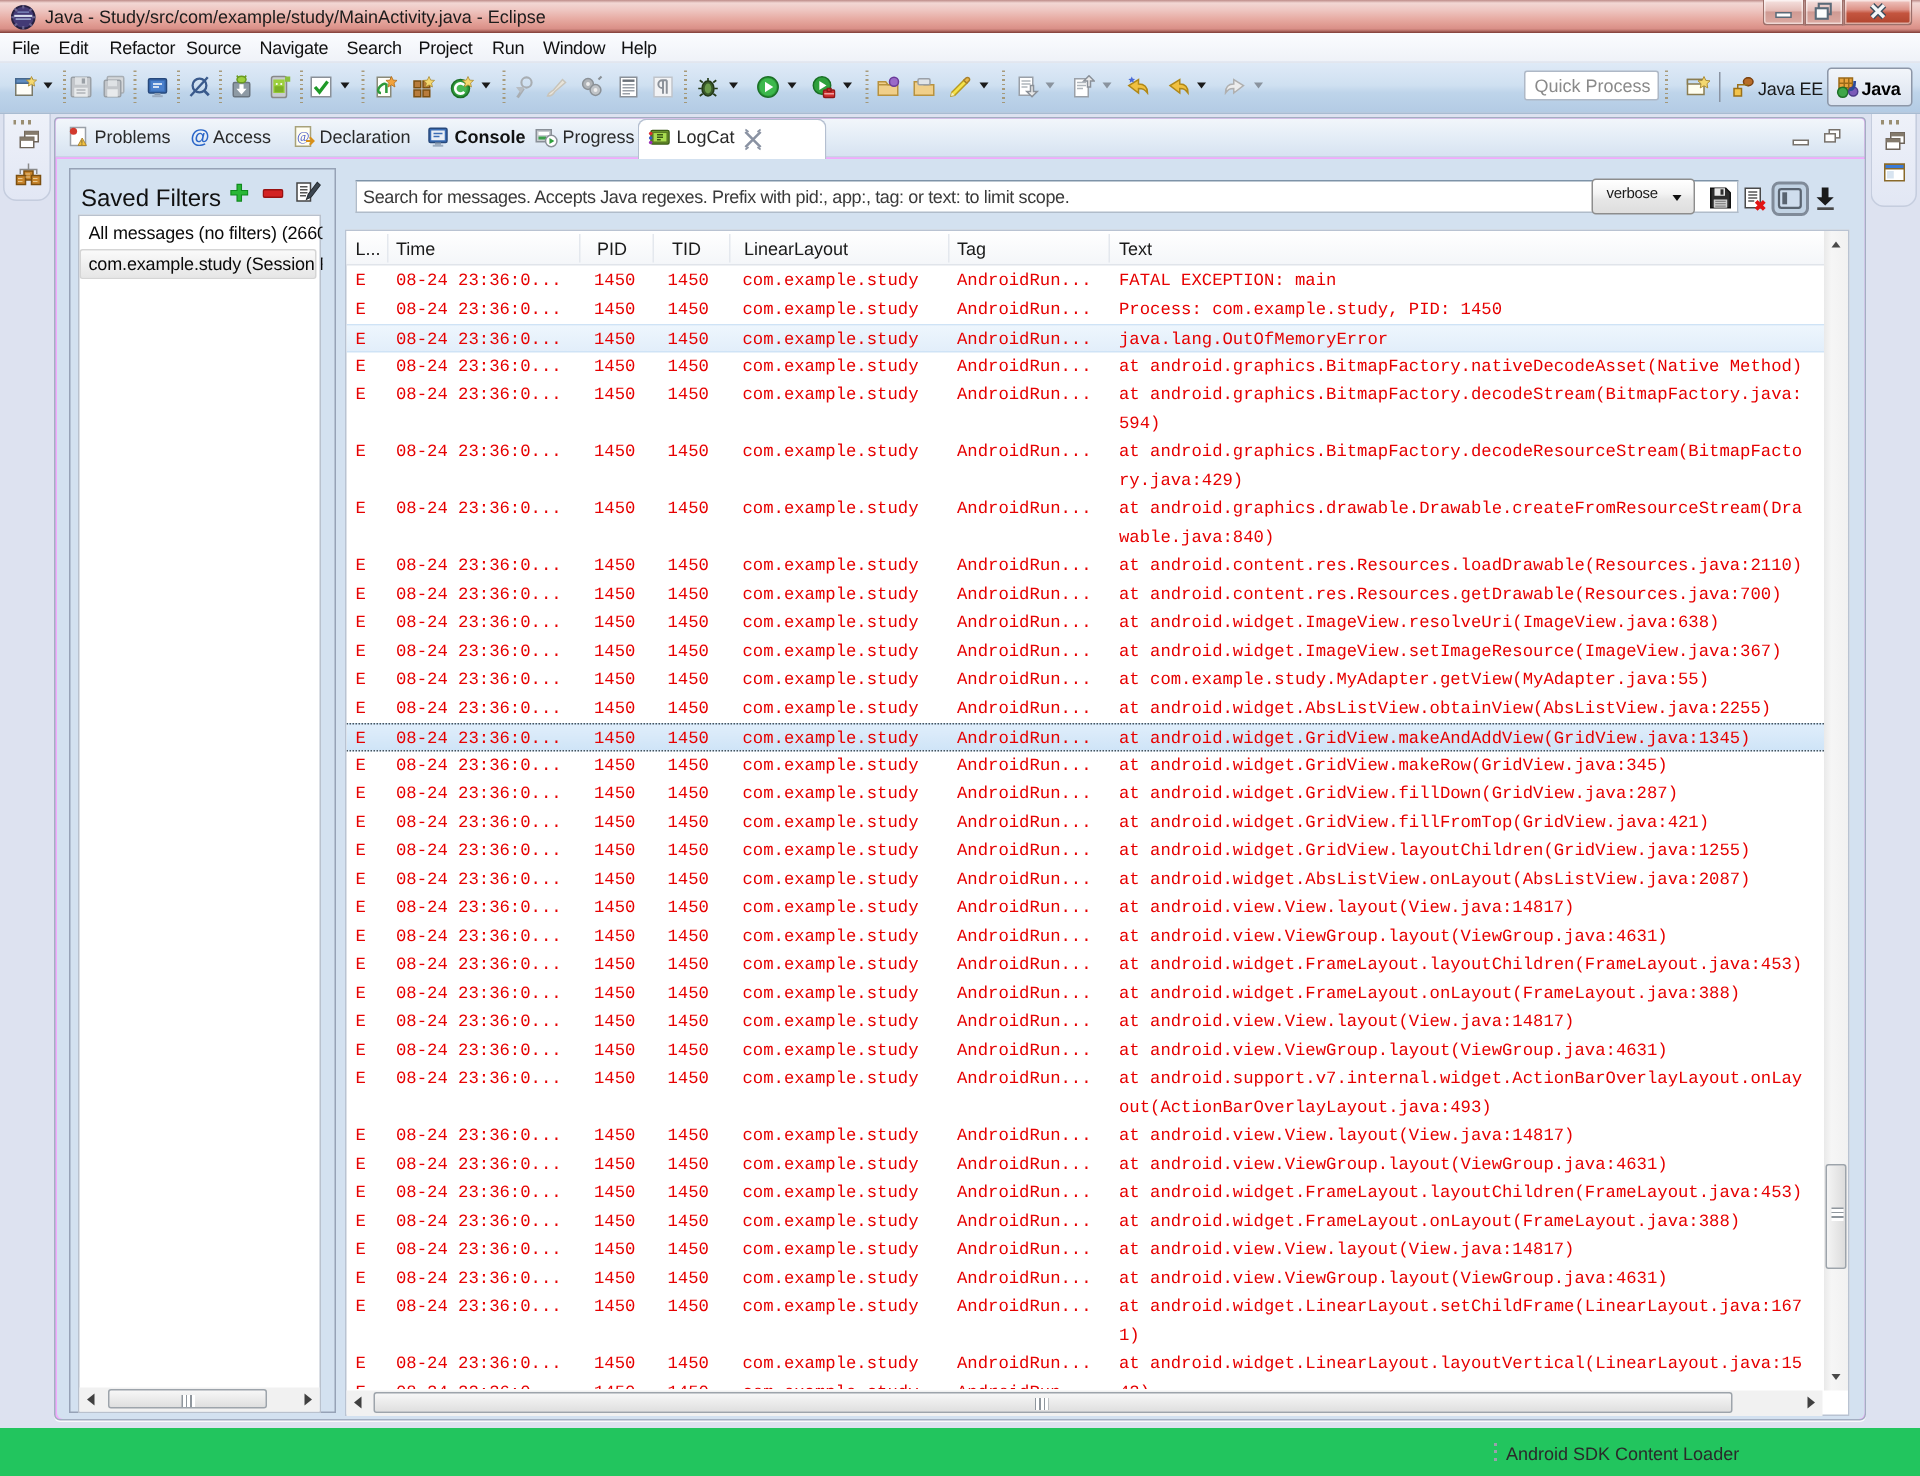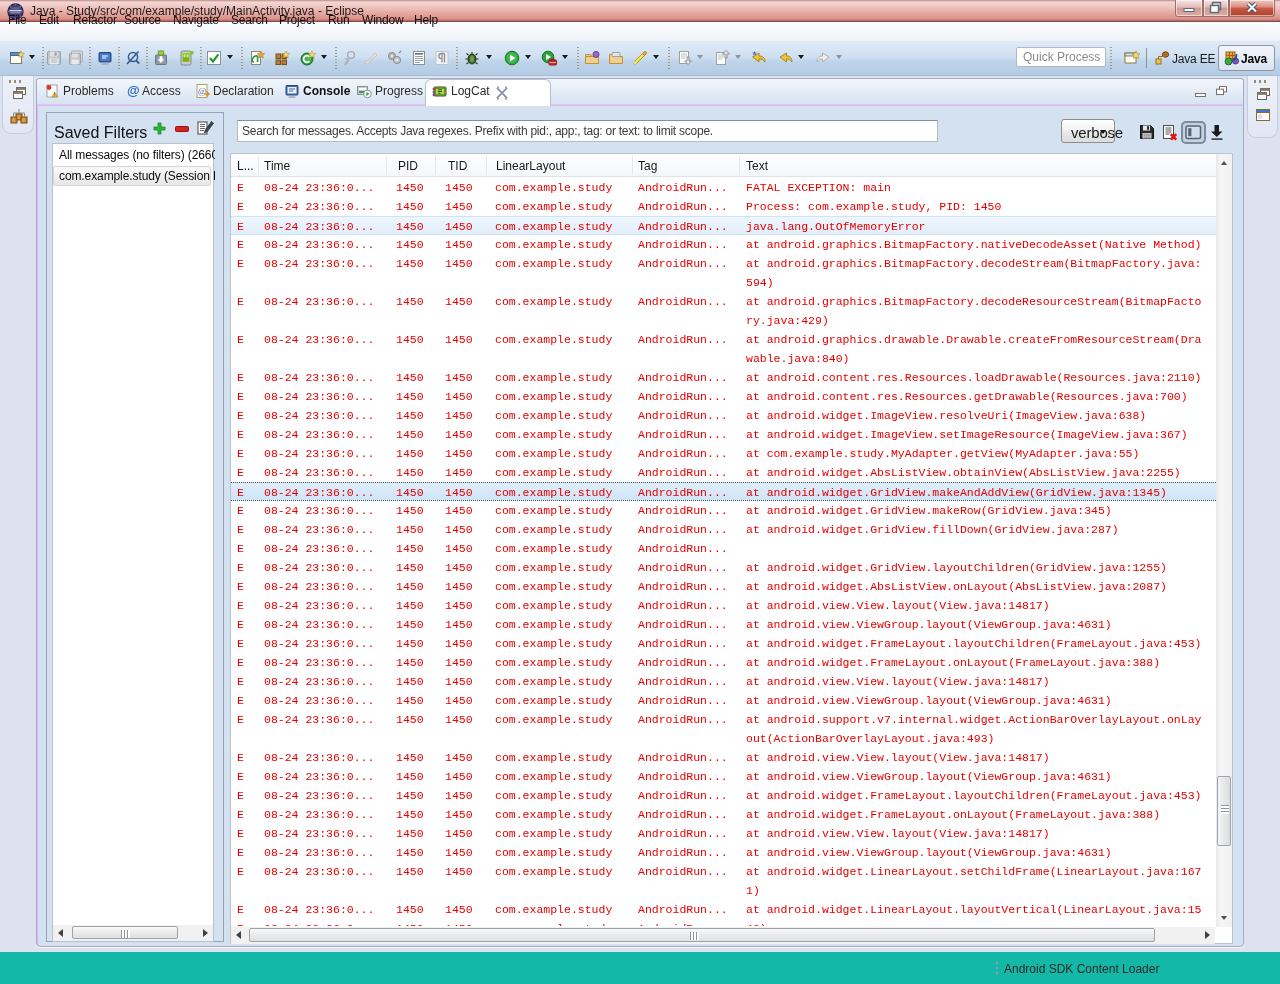--- a/index.html
+++ b/index.html
@@ -4,21 +4,21 @@
 html,body{width:1280px;height:984px;overflow:hidden;font-family:"Liberation Sans",sans-serif;background:#dde2f0}
 .abs{position:absolute}
 #titlebar{position:absolute;left:0;top:0;width:1280px;height:22px;background:linear-gradient(180deg,#bd8b88 0,#f2d7d4 2px,#eec5c0 7px,#e8aea6 12px,#e19d94 16px,#da9088 19px,#c57d75 20px,#7e3c36 22px)}
 #title-ic{position:absolute;left:7px;top:3px}
 #titletxt{position:absolute;left:30px;top:4px;font-size:12px;color:#1c1c1c}
 .winbtn{position:absolute;top:0;height:17px;border:1px solid #9c6f6a;border-top:none;background:linear-gradient(180deg,#f6e3e1 0,#e4bcb7 45%,#cf9a93 50%,#dcaaa2 100%);box-shadow:inset 0 0 0 1px rgba(255,255,255,.55)}
 #btnmin{left:1175px;width:28px;border-radius:0 0 0 3px}
 #btnmax{left:1203px;width:26px}
 #btncls{left:1229px;width:46px;border-radius:0 0 3px 0;background:linear-gradient(180deg,#f0c8c3 0,#dd9287 40%,#c4553f 55%,#b1442e 100%)}
 #menubar{position:absolute;left:0;top:22px;width:1280px;height:20px;background:linear-gradient(180deg,#fbfcfe,#eff2f8);border-bottom:1px solid #e2e6ee}
-.mi{position:absolute;top:13px;font-size:12px;letter-spacing:-0.2px;color:#101010}
+.mi{position:absolute;top:25px;font-size:12px;letter-spacing:-0.2px;color:#101010}
 #toolbar{position:absolute;left:0;top:42px;width:1280px;height:34px;background:linear-gradient(180deg,#dfeaf7 0,#cfe0f1 45%,#bed4ea 60%,#b3cbe4 100%);border-bottom:1px solid #a8bcd2}
 .tbi{position:absolute;top:50px;width:16px;height:16px}
 .tsep{position:absolute;top:47px;width:2px;height:22px;background-image:repeating-linear-gradient(180deg,#a08e66 0,#a08e66 1px,transparent 1px,transparent 3px);opacity:.85}
 .dd{position:absolute;top:55px;width:0;height:0;border-left:3.5px solid transparent;border-right:3.5px solid transparent;border-top:4px solid #1a1a1a}
 .ddg{border-top-color:#8a939e}
 #qa{position:absolute;left:1016px;top:47px;width:90px;height:20px;background:#fff;border:1px solid #aeb8c6;border-radius:2px;font-size:12px;color:#8a8a8a;padding:2px 0 0 6px}
 #pjava{position:absolute;left:1218px;top:45px;width:57px;height:26px;background:linear-gradient(180deg,#f2f5fa,#dbe3f0);border:1px solid #8d97a8;border-radius:3px}
 #mainbg{position:absolute;left:0;top:76px;width:1280px;height:876px;background:#dde2f0}
 .ministrip{position:absolute;background:linear-gradient(180deg,#eef1f9,#e2e7f4);border:1px solid #c5cdde}
 #msl{left:2px;top:76px;width:32px;height:58px;border-top:none;border-radius:0 0 9px 9px}
@@ -29,39 +29,39 @@
 .tab{position:absolute;top:5px;font-size:12px;color:#2a2a2a;white-space:nowrap}
 .tabic{position:absolute;width:16px;height:16px;top:4px}
 #seltab{position:absolute;left:388px;top:0;width:126px;height:27px;background:#fff;border:1px solid #b4bfd0;border-bottom:none;border-radius:6px 6px 0 0}
 #vminmax{position:absolute;left:1156px;top:6px;width:50px;height:14px}
 #logcat{position:absolute;left:1px;top:27px;width:1205px;height:840px;background:#d3e1f0;border-radius:0 0 4px 4px}
 #sfpanel{position:absolute;left:8px;top:6px;width:178px;height:830px;border:1px solid #96a2b6}
 #sftitle{position:absolute;left:7px;top:11px;font-size:16px;color:#111}
 #sflist{position:absolute;left:5px;top:30px;width:162px;height:799px;background:#fff;border:1px solid #b9c1cd}
 .sfitem{position:absolute;left:6px;font-size:12px;color:#0a0a0a;white-space:nowrap;overflow:hidden;width:156px;letter-spacing:-0.1px}
 #sfsel{position:absolute;left:0px;top:22px;width:158px;height:20px;background:linear-gradient(180deg,#fafafa,#e6e6e6);border:1px solid #d5d5d5;border-radius:2px}
-#searchbox{position:absolute;left:199px;top:14px;width:701px;height:22px;background:#fff;border:1px solid #b0bcca;border-top-color:#7e93a8;font-size:12px;letter-spacing:-0.25px;color:#3a3a3a;padding:3px 0 0 4px;white-space:nowrap;overflow:hidden}
-#verbose{position:absolute;left:1023px;top:13px;width:54px;height:24px;background:linear-gradient(180deg,#ffffff 0,#f4f4f4 40%,#e6e6e6 60%,#dedede 100%);border:1px solid #8d8d8d;border-radius:3px;font-size:15px;letter-spacing:-0.2px;color:#1a1a1a}
+#searchbox{position:absolute;left:199px;top:14px;width:922px;height:22px;background:#fff;border:1px solid #b0bcca;border-top-color:#7e93a8;font-size:12px;letter-spacing:-0.25px;color:#3a3a3a;padding:3px 0 0 4px;white-space:nowrap;overflow:hidden}
+#verbose{position:absolute;left:1023px;top:13px;width:69px;height:24px;background:linear-gradient(180deg,#ffffff 0,#f4f4f4 40%,#e6e6e6 60%,#dedede 100%);border:1px solid #8d8d8d;border-radius:3px;font-size:10px;letter-spacing:-0.2px;color:#1a1a1a}
 #table{position:absolute;left:192px;top:47px;width:1003px;height:791px;background:#fff;border:1px solid #b9c3d2}
 #thead{position:absolute;left:0;top:0;width:1001px;height:23px;background:linear-gradient(180deg,#ffffff,#f4f6f9);border-bottom:1px solid #e0e4ea}
 .th{position:absolute;top:5px;font-size:12px;color:#1a1a1a}
 .thsep{position:absolute;top:2px;width:1px;height:19px;background:#e4e8ee}
 #tbody{position:absolute;left:0;top:0px;width:985px;height:772px;overflow:hidden}
 .lr{position:absolute;left:0;width:985px;height:19px;font-family:"Liberation Mono",monospace;font-size:11.5px;color:#e60000;line-height:19px;white-space:pre}
 .lr i,.lr b{position:absolute;font-style:normal;font-weight:normal;top:0}
 .ce{left:6px}.ct{left:33px}.cp{left:165px}.cq{left:214px}.ca{left:264px}.cg{left:407px}.cx{left:515px}
 .hl{background:linear-gradient(180deg,#eef6fd,#e2eefa);border-top:1px solid #cfe3f6;border-bottom:1px solid #cfe3f6;height:19px}
 .sel{background:linear-gradient(180deg,#e0eefb,#cfe4f7);border-top:1px dotted #46545e;border-bottom:1px dotted #46545e}
 #vscroll{position:absolute;left:985px;top:0;width:16px;height:773px;background:linear-gradient(90deg,#e9e9e9,#f6f6f6 30%,#f1f1f1)}
 #vthumb{position:absolute;left:1px;top:622px;width:14px;height:70px;border:1px solid #9da4ab;border-radius:2px;background:linear-gradient(90deg,#f4f4f4,#dcdcdc)}
 #hscroll{position:absolute;left:0px;top:773px;width:984px;height:17px;background:#f1f1f1}
 #hthumb{position:absolute;left:18px;top:1px;width:906px;height:14px;border:1px solid #9da4ab;border-radius:2px;background:linear-gradient(180deg,#f7f7f7,#dfdfdf)}
 .sfhsb{position:absolute;left:0px;top:781px;width:160px;height:16px;background:#f1f1f1}
 .arrow{position:absolute;width:0;height:0}
-#statusbar{position:absolute;left:0;top:952px;width:1280px;height:32px;background:#14b8a6;font-size:12px;color:#2a2a2a}
+#statusbar{position:absolute;left:0;top:952px;width:1280px;height:32px;background:#22c55e;font-size:12px;color:#2a2a2a}
 .grip{position:absolute;top:2.5px;width:9px;height:8px;background-image:repeating-linear-gradient(90deg,#8f969d 0,#8f969d 1px,#fff 1px,#fff 3px)}
 .gripv{position:absolute;left:3px;width:8px;height:9px;background-image:repeating-linear-gradient(180deg,#8f969d 0,#8f969d 1px,#fff 1px,#fff 3px)}
 </style></head><body>
 
 <div id="titlebar"></div>
 <svg id="title-ic" width="17" height="17" viewBox="0 0 17 17">
     <circle cx="8.5" cy="8.5" r="7.6" fill="#433a75"></circle>
     <circle cx="8.5" cy="8.5" r="7.6" fill="none" stroke="#262040" stroke-width="1.2"></circle>
     <g stroke="#6a648f" stroke-width="1.4">
       <path d="M8.5 .5 v2.2 M8.5 14.3 v2.2 M.5 8.5 h2.2 M14.3 8.5 h2.2 M2.8 2.8 l1.6 1.6 M12.6 12.6 l1.6 1.6 M14.2 2.8 l-1.6 1.6 M4.4 12.6 l-1.6 1.6"></path>
@@ -450,21 +450,21 @@
 <div class="lr" style="top:195px"><i class="cx">wable.java:840)</i></div>
 <div class="lr" style="top:214px"><i class="ce">E</i><i class="ct">08-24 23:36:0...</i><i class="cp">1450</i><i class="cq">1450</i><i class="ca">com.example.study</i><i class="cg">AndroidRun...</i><i class="cx">at android.content.res.Resources.loadDrawable(Resources.java:2110)</i></div>
 <div class="lr" style="top:233px"><i class="ce">E</i><i class="ct">08-24 23:36:0...</i><i class="cp">1450</i><i class="cq">1450</i><i class="ca">com.example.study</i><i class="cg">AndroidRun...</i><i class="cx">at android.content.res.Resources.getDrawable(Resources.java:700)</i></div>
 <div class="lr" style="top:252px"><i class="ce">E</i><i class="ct">08-24 23:36:0...</i><i class="cp">1450</i><i class="cq">1450</i><i class="ca">com.example.study</i><i class="cg">AndroidRun...</i><i class="cx">at android.widget.ImageView.resolveUri(ImageView.java:638)</i></div>
 <div class="lr" style="top:271px"><i class="ce">E</i><i class="ct">08-24 23:36:0...</i><i class="cp">1450</i><i class="cq">1450</i><i class="ca">com.example.study</i><i class="cg">AndroidRun...</i><i class="cx">at android.widget.ImageView.setImageResource(ImageView.java:367)</i></div>
 <div class="lr" style="top:290px"><i class="ce">E</i><i class="ct">08-24 23:36:0...</i><i class="cp">1450</i><i class="cq">1450</i><i class="ca">com.example.study</i><i class="cg">AndroidRun...</i><i class="cx">at com.example.study.MyAdapter.getView(MyAdapter.java:55)</i></div>
 <div class="lr" style="top:309px"><i class="ce">E</i><i class="ct">08-24 23:36:0...</i><i class="cp">1450</i><i class="cq">1450</i><i class="ca">com.example.study</i><i class="cg">AndroidRun...</i><i class="cx">at android.widget.AbsListView.obtainView(AbsListView.java:2255)</i></div>
 <div class="lr sel" style="top:328px"><i class="ce">E</i><i class="ct">08-24 23:36:0...</i><i class="cp">1450</i><i class="cq">1450</i><i class="ca">com.example.study</i><i class="cg">AndroidRun...</i><i class="cx">at android.widget.GridView.makeAndAddView(GridView.java:1345)</i></div>
 <div class="lr" style="top:347px"><i class="ce">E</i><i class="ct">08-24 23:36:0...</i><i class="cp">1450</i><i class="cq">1450</i><i class="ca">com.example.study</i><i class="cg">AndroidRun...</i><i class="cx">at android.widget.GridView.makeRow(GridView.java:345)</i></div>
 <div class="lr" style="top:366px"><i class="ce">E</i><i class="ct">08-24 23:36:0...</i><i class="cp">1450</i><i class="cq">1450</i><i class="ca">com.example.study</i><i class="cg">AndroidRun...</i><i class="cx">at android.widget.GridView.fillDown(GridView.java:287)</i></div>
-<div class="lr" style="top:385px"><i class="ce">E</i><i class="ct">08-24 23:36:0...</i><i class="cp">1450</i><i class="cq">1450</i><i class="ca">com.example.study</i><i class="cg">AndroidRun...</i></div>
+<div class="lr" style="top:385px"><i class="ce">E</i><i class="ct">08-24 23:36:0...</i><i class="cp">1450</i><i class="cq">1450</i><i class="ca">com.example.study</i><i class="cg">AndroidRun...</i><i class="cx">at android.widget.GridView.fillFromTop(GridView.java:421)</i></div>
 <div class="lr" style="top:404px"><i class="ce">E</i><i class="ct">08-24 23:36:0...</i><i class="cp">1450</i><i class="cq">1450</i><i class="ca">com.example.study</i><i class="cg">AndroidRun...</i><i class="cx">at android.widget.GridView.layoutChildren(GridView.java:1255)</i></div>
 <div class="lr" style="top:423px"><i class="ce">E</i><i class="ct">08-24 23:36:0...</i><i class="cp">1450</i><i class="cq">1450</i><i class="ca">com.example.study</i><i class="cg">AndroidRun...</i><i class="cx">at android.widget.AbsListView.onLayout(AbsListView.java:2087)</i></div>
 <div class="lr" style="top:442px"><i class="ce">E</i><i class="ct">08-24 23:36:0...</i><i class="cp">1450</i><i class="cq">1450</i><i class="ca">com.example.study</i><i class="cg">AndroidRun...</i><i class="cx">at android.view.View.layout(View.java:14817)</i></div>
 <div class="lr" style="top:461px"><i class="ce">E</i><i class="ct">08-24 23:36:0...</i><i class="cp">1450</i><i class="cq">1450</i><i class="ca">com.example.study</i><i class="cg">AndroidRun...</i><i class="cx">at android.view.ViewGroup.layout(ViewGroup.java:4631)</i></div>
 <div class="lr" style="top:480px"><i class="ce">E</i><i class="ct">08-24 23:36:0...</i><i class="cp">1450</i><i class="cq">1450</i><i class="ca">com.example.study</i><i class="cg">AndroidRun...</i><i class="cx">at android.widget.FrameLayout.layoutChildren(FrameLayout.java:453)</i></div>
 <div class="lr" style="top:499px"><i class="ce">E</i><i class="ct">08-24 23:36:0...</i><i class="cp">1450</i><i class="cq">1450</i><i class="ca">com.example.study</i><i class="cg">AndroidRun...</i><i class="cx">at android.widget.FrameLayout.onLayout(FrameLayout.java:388)</i></div>
 <div class="lr" style="top:518px"><i class="ce">E</i><i class="ct">08-24 23:36:0...</i><i class="cp">1450</i><i class="cq">1450</i><i class="ca">com.example.study</i><i class="cg">AndroidRun...</i><i class="cx">at android.view.View.layout(View.java:14817)</i></div>
 <div class="lr" style="top:537px"><i class="ce">E</i><i class="ct">08-24 23:36:0...</i><i class="cp">1450</i><i class="cq">1450</i><i class="ca">com.example.study</i><i class="cg">AndroidRun...</i><i class="cx">at android.view.ViewGroup.layout(ViewGroup.java:4631)</i></div>
 <div class="lr" style="top:556px"><i class="ce">E</i><i class="ct">08-24 23:36:0...</i><i class="cp">1450</i><i class="cq">1450</i><i class="ca">com.example.study</i><i class="cg">AndroidRun...</i><i class="cx">at android.support.v7.internal.widget.ActionBarOverlayLayout.onLay</i></div>
 <div class="lr" style="top:575px"><i class="cx">out(ActionBarOverlayLayout.java:493)</i></div>

